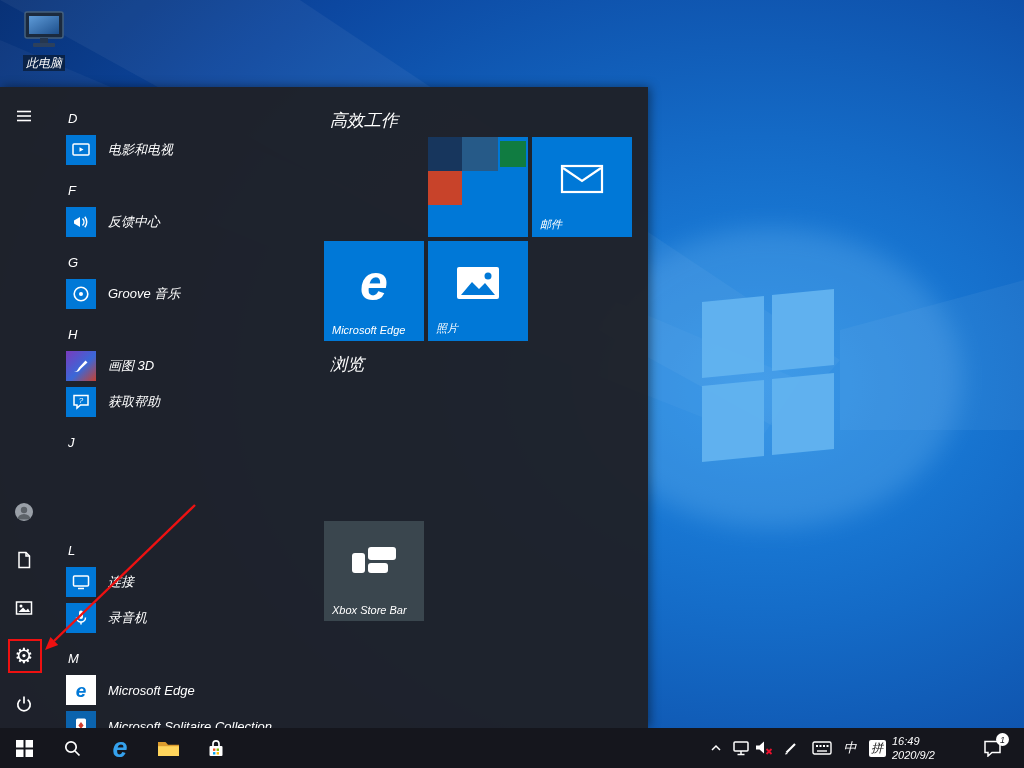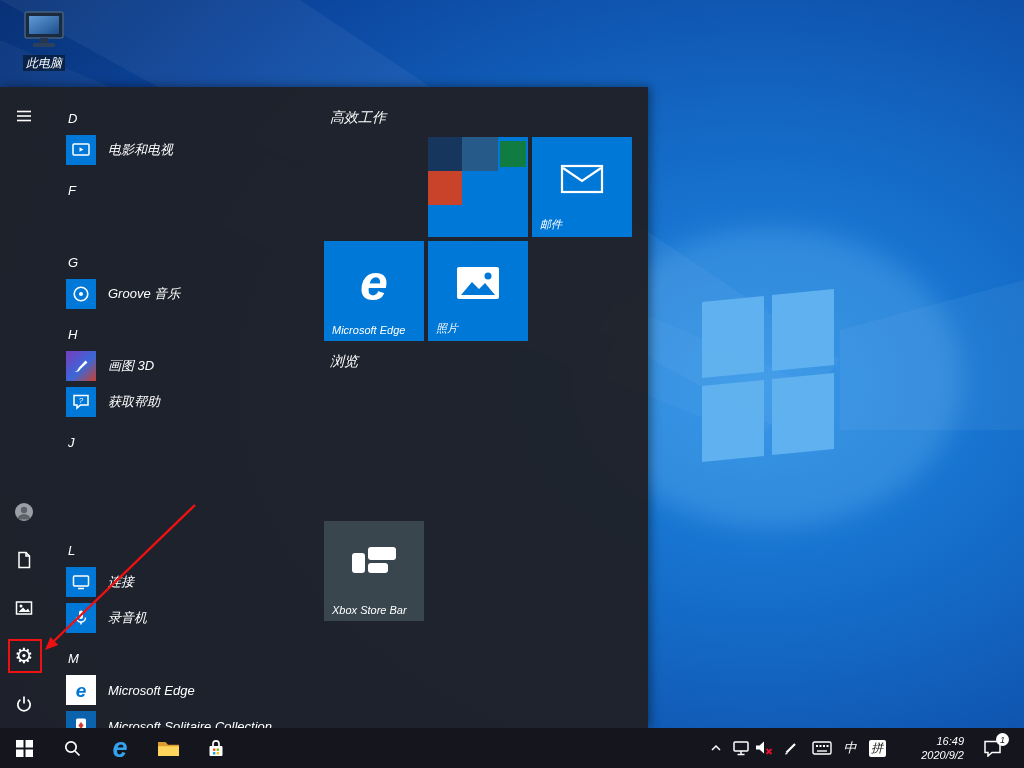--- a/index.html
+++ b/index.html
@@ -17,39 +17,39 @@
   .gear-glyph{font-family:"DejaVu Sans",sans-serif;font-size:21px;color:#fff;line-height:1;}
   .app-header{position:absolute;left:60px;width:240px;height:28px;display:flex;align-items:center;padding-left:8px;font-size:13px;cursor:pointer;}
   .app-row{position:absolute;left:60px;width:258px;height:36px;display:flex;align-items:center;cursor:pointer;}
   .app-icon{width:30px;height:30px;margin:0 12px 0 6px;background:#0078d7;display:flex;align-items:center;justify-content:center;flex:none;}
   .app-icon.white-bg{background:#fff;}
   .app-icon.paint{background:linear-gradient(135deg,#7a3bbd 0%,#3a68d8 55%,#c8402f 100%);}
   .app-icon.solitaire-bg{background:#0b63ad;}
   .app-label{font-size:13px;white-space:nowrap;}
   .edge-e{font-weight:bold;line-height:1;}
 
-  .group-title{position:absolute;font-size:14px;}
+  .group-title{position:absolute;font-size:17px;}
   .tile{position:absolute;width:100px;height:100px;background:#0078d7;cursor:pointer;overflow:hidden;}
   .tile.dark{background:#3a464e;}
   .tile-icon{position:absolute;left:50%;top:42%;transform:translate(-50%,-50%);}
   .tile-label{position:absolute;left:8px;bottom:5px;font-size:11px;white-space:nowrap;}
   .tile-e{font-size:50px;font-weight:bold;color:#fff;}
   .office-sq{position:absolute;}
 
   
   .red-box{position:absolute;left:8px;top:639px;width:34px;height:34px;border:2px solid #ee1111;box-sizing:border-box;z-index:60;}
   .anno-svg{position:absolute;left:0;top:0;z-index:60;pointer-events:none;}
 
   
   .taskbar{position:absolute;left:0;top:728px;width:1024px;height:40px;background:#15161d;z-index:50;}
   .tb-btn{position:absolute;top:0;width:48px;height:40px;display:flex;align-items:center;justify-content:center;cursor:pointer;}
   .tray-item{position:absolute;top:0;height:40px;display:flex;align-items:center;justify-content:center;color:#fff;cursor:pointer;}
   .ime-mode{font-size:13px;}
   .ime-box{width:17px;height:17px;background:#fff;color:#1a1a1a;font-size:12px;display:flex;align-items:center;justify-content:center;border-radius:2px;}
-  .clock{position:absolute;left:892px;top:0;width:72px;height:40px;display:flex;flex-direction:column;align-items:flex-end;justify-content:center;font-size:11px;line-height:14px;color:#fff;cursor:pointer;}
+  .clock{position:absolute;left:892px;top:0;width:72px;height:40px;display:flex;flex-direction:column;align-items:flex-start;justify-content:center;font-size:11px;line-height:14px;color:#fff;cursor:pointer;}
   .action-center{position:absolute;left:972px;top:0;width:40px;height:40px;display:flex;align-items:center;justify-content:center;cursor:pointer;}
   .ac-badge{position:absolute;right:3px;top:5px;width:13px;height:13px;border-radius:50%;background:#fff;color:#15161d;font-size:9px;display:flex;align-items:center;justify-content:center;}
 </style>
 </head>
 <body>
 
 <div class="screen">
 
   <svg class="wallpaper" width="1024" height="768" viewBox="0 0 1024 768">
     <defs>
@@ -148,20 +148,30 @@
           <svg width="20" height="20">
             <rect x="2" y="4" width="16" height="11" rx="1" fill="none" stroke="#fff" stroke-width="1.5"></rect>
             <path d="M8.5 7.2 L12.5 9.5 L8.5 11.8 Z" fill="#fff"></path>
           </svg>
         </div>
       <span class="app-label">电影和电视</span>
     </div>
 
     <div class="app-header" style="top:89px">F</div>
 
+    <div class="app-row" style="top:117px">
+      <div class="app-icon">
+          <svg width="20" height="20">
+            <path d="M3 8.5 L9 5 V15 L3 11.5 Z" fill="#fff"></path>
+            <path d="M11.5 6.5 a5 5 0 0 1 0 7" stroke="#fff" stroke-width="1.5" fill="none"></path>
+            <path d="M13.8 4.8 a8 8 0 0 1 0 10.4" stroke="#fff" stroke-width="1.5" fill="none"></path>
+          </svg>
+        </div>
+      <span class="app-label">反馈中心</span>
+    </div>
 
     <div class="app-header" style="top:161px">G</div>
 
     <div class="app-row" style="top:189px">
       <div class="app-icon">
           <svg width="20" height="20">
             <circle cx="10" cy="10" r="6.8" stroke="#fff" stroke-width="1.6" fill="none"></circle>
             <circle cx="10" cy="10" r="2" fill="#fff"></circle>
           </svg>
         </div>

